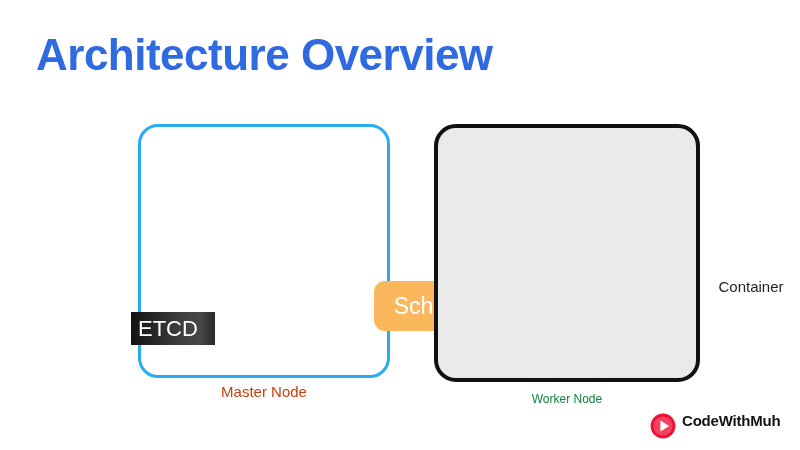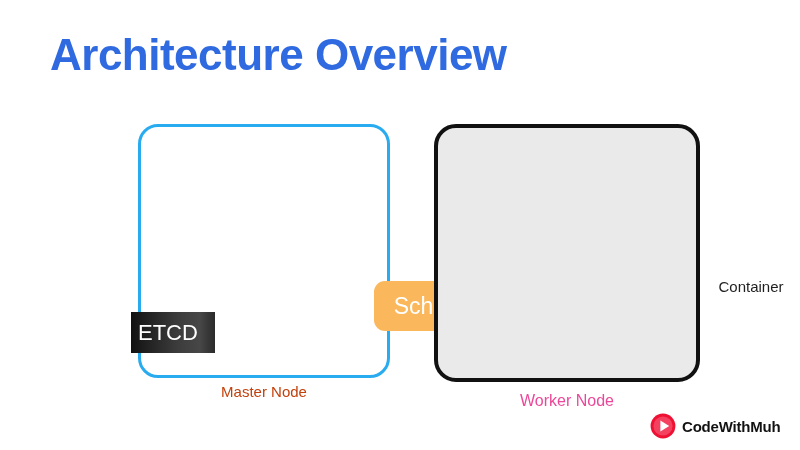--- a/index.html
+++ b/index.html
@@ -13,21 +13,21 @@
     height: 450px;
     background: #ffffff;
     overflow: hidden;
     font-family: "Liberation Sans", sans-serif;
     -webkit-font-smoothing: antialiased;
   }
 
   
   #page-title {
     position: absolute;
-    left: 50px;
+    left: 36px;
     top: 31px;
     font-size: 44px;
     font-weight: bold;
     letter-spacing: -0.5px;
     color: #2f6ae0;
     white-space: nowrap;
     line-height: 1.1;
   }
 
   
@@ -71,21 +71,21 @@
     color: #ffffff;
     line-height: 1;
   }
 
   
   #etcd-box {
     position: absolute;
     left: 131px;
     top: 312px;
     width: 84px;
-    height: 41px;
+    height: 33px;
     background: linear-gradient(90deg, #111111 0%, #1b1b1b 12%, #3c3c3c 55%, #474747 82%, #2a2a2a 100%);
     display: flex;
     align-items: center;
     justify-content: flex-start;
   }
   #etcd-label {
     font-size: 22px;
     color: #ffffff;
     padding-left: 7px;
     line-height: 1;
@@ -102,43 +102,42 @@
     border: 4px solid #111111;
     border-radius: 22px;
     background: #eaeaea;
   }
   #worker-node-label {
     position: absolute;
     left: 434px;
     top: 392px;
     width: 266px;
     text-align: center;
-    font-size: 16px;
-    color: #ec4899;
+    font-size: 12px;
+    color: #15803d;
   }
 
   
   #container-pod-caption {
     position: absolute;
     left: 706px;
     top: 276px;
     width: 90px;
     text-align: center;
     font-size: 15px;
     color: #1f1f1f;
     line-height: 1.45;
   }
 
   
   #watermark {
     position: absolute;
     left: 650px;
     top: 413px;
     display: flex;
-    align-items: center;
     gap: 6px;
   }
   #play-icon {
     width: 26px;
     height: 26px;
     display: block;
   }
   #watermark-label {
     font-size: 15px;
     font-weight: bold;

